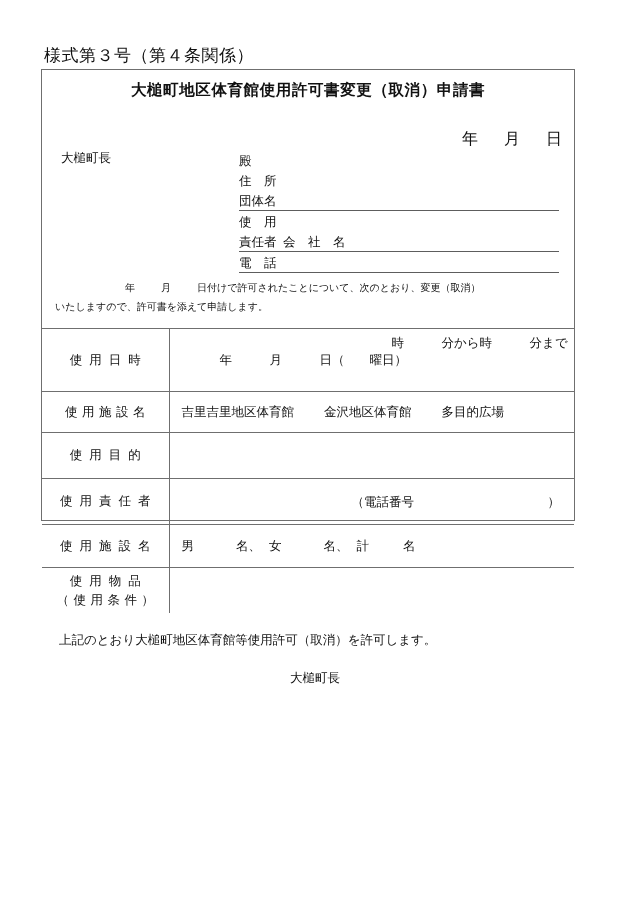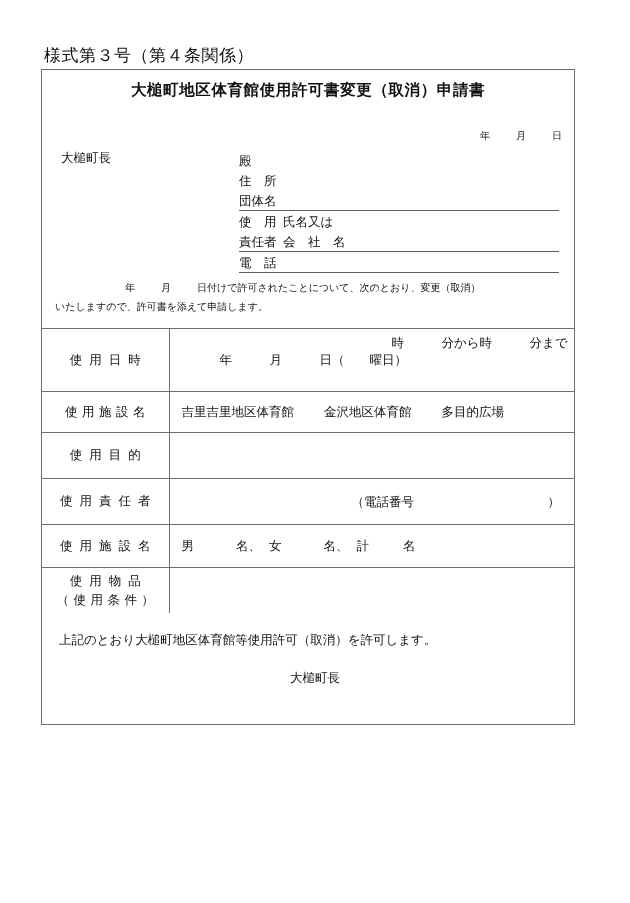--- a/index.html
+++ b/index.html
@@ -25,21 +25,21 @@
     letter-spacing: 0.5px;
     white-space: nowrap;
   }
 
   
   .frame {
     position: absolute;
     left: 41px;
     top: 69px;
     width: 534px;
-    height: 656px;
+    height: 452px;
     border: 1px solid #6f6f6f;
     box-sizing: border-box;
   }
 
   
   .doc-title {
     position: absolute;
     left: 0;
     right: 0;
     top: 10px;
@@ -48,21 +48,21 @@
     font-weight: bold;
     letter-spacing: 0.6px;
     white-space: nowrap;
   }
 
   
   .date-line {
     position: absolute;
     right: 12px;
     top: 59px;
-    font-size: 10px;
+    font-size: 16px;
     white-space: nowrap;
   }
   .date-line .gap { display: inline-block; width: 26px; }
 
   
   .addressee {
     position: absolute;
     left: 19px;
     top: 80px;
     font-size: 12.5px;
@@ -234,21 +234,20 @@
     </div>
     <div class="row">
       <span class="lbl-left">住　所</span>
     </div>
     <div class="row ruled">
       <span class="lbl-left">団体名</span>
       <span class="lbl-right"></span>
     </div>
     <div class="row">
       <span class="lbl-left">使　用</span>
-      <span class="lbl-right">氏名又は</span>
     </div>
     <div class="row ruled">
       <span class="lbl-left">責任者</span>
       <span class="lbl-right">会　社　名</span>
     </div>
     <div class="row ruled">
       <span class="lbl-left">電　話</span>
       <span class="lbl-right"></span>
     </div>
   </div>

